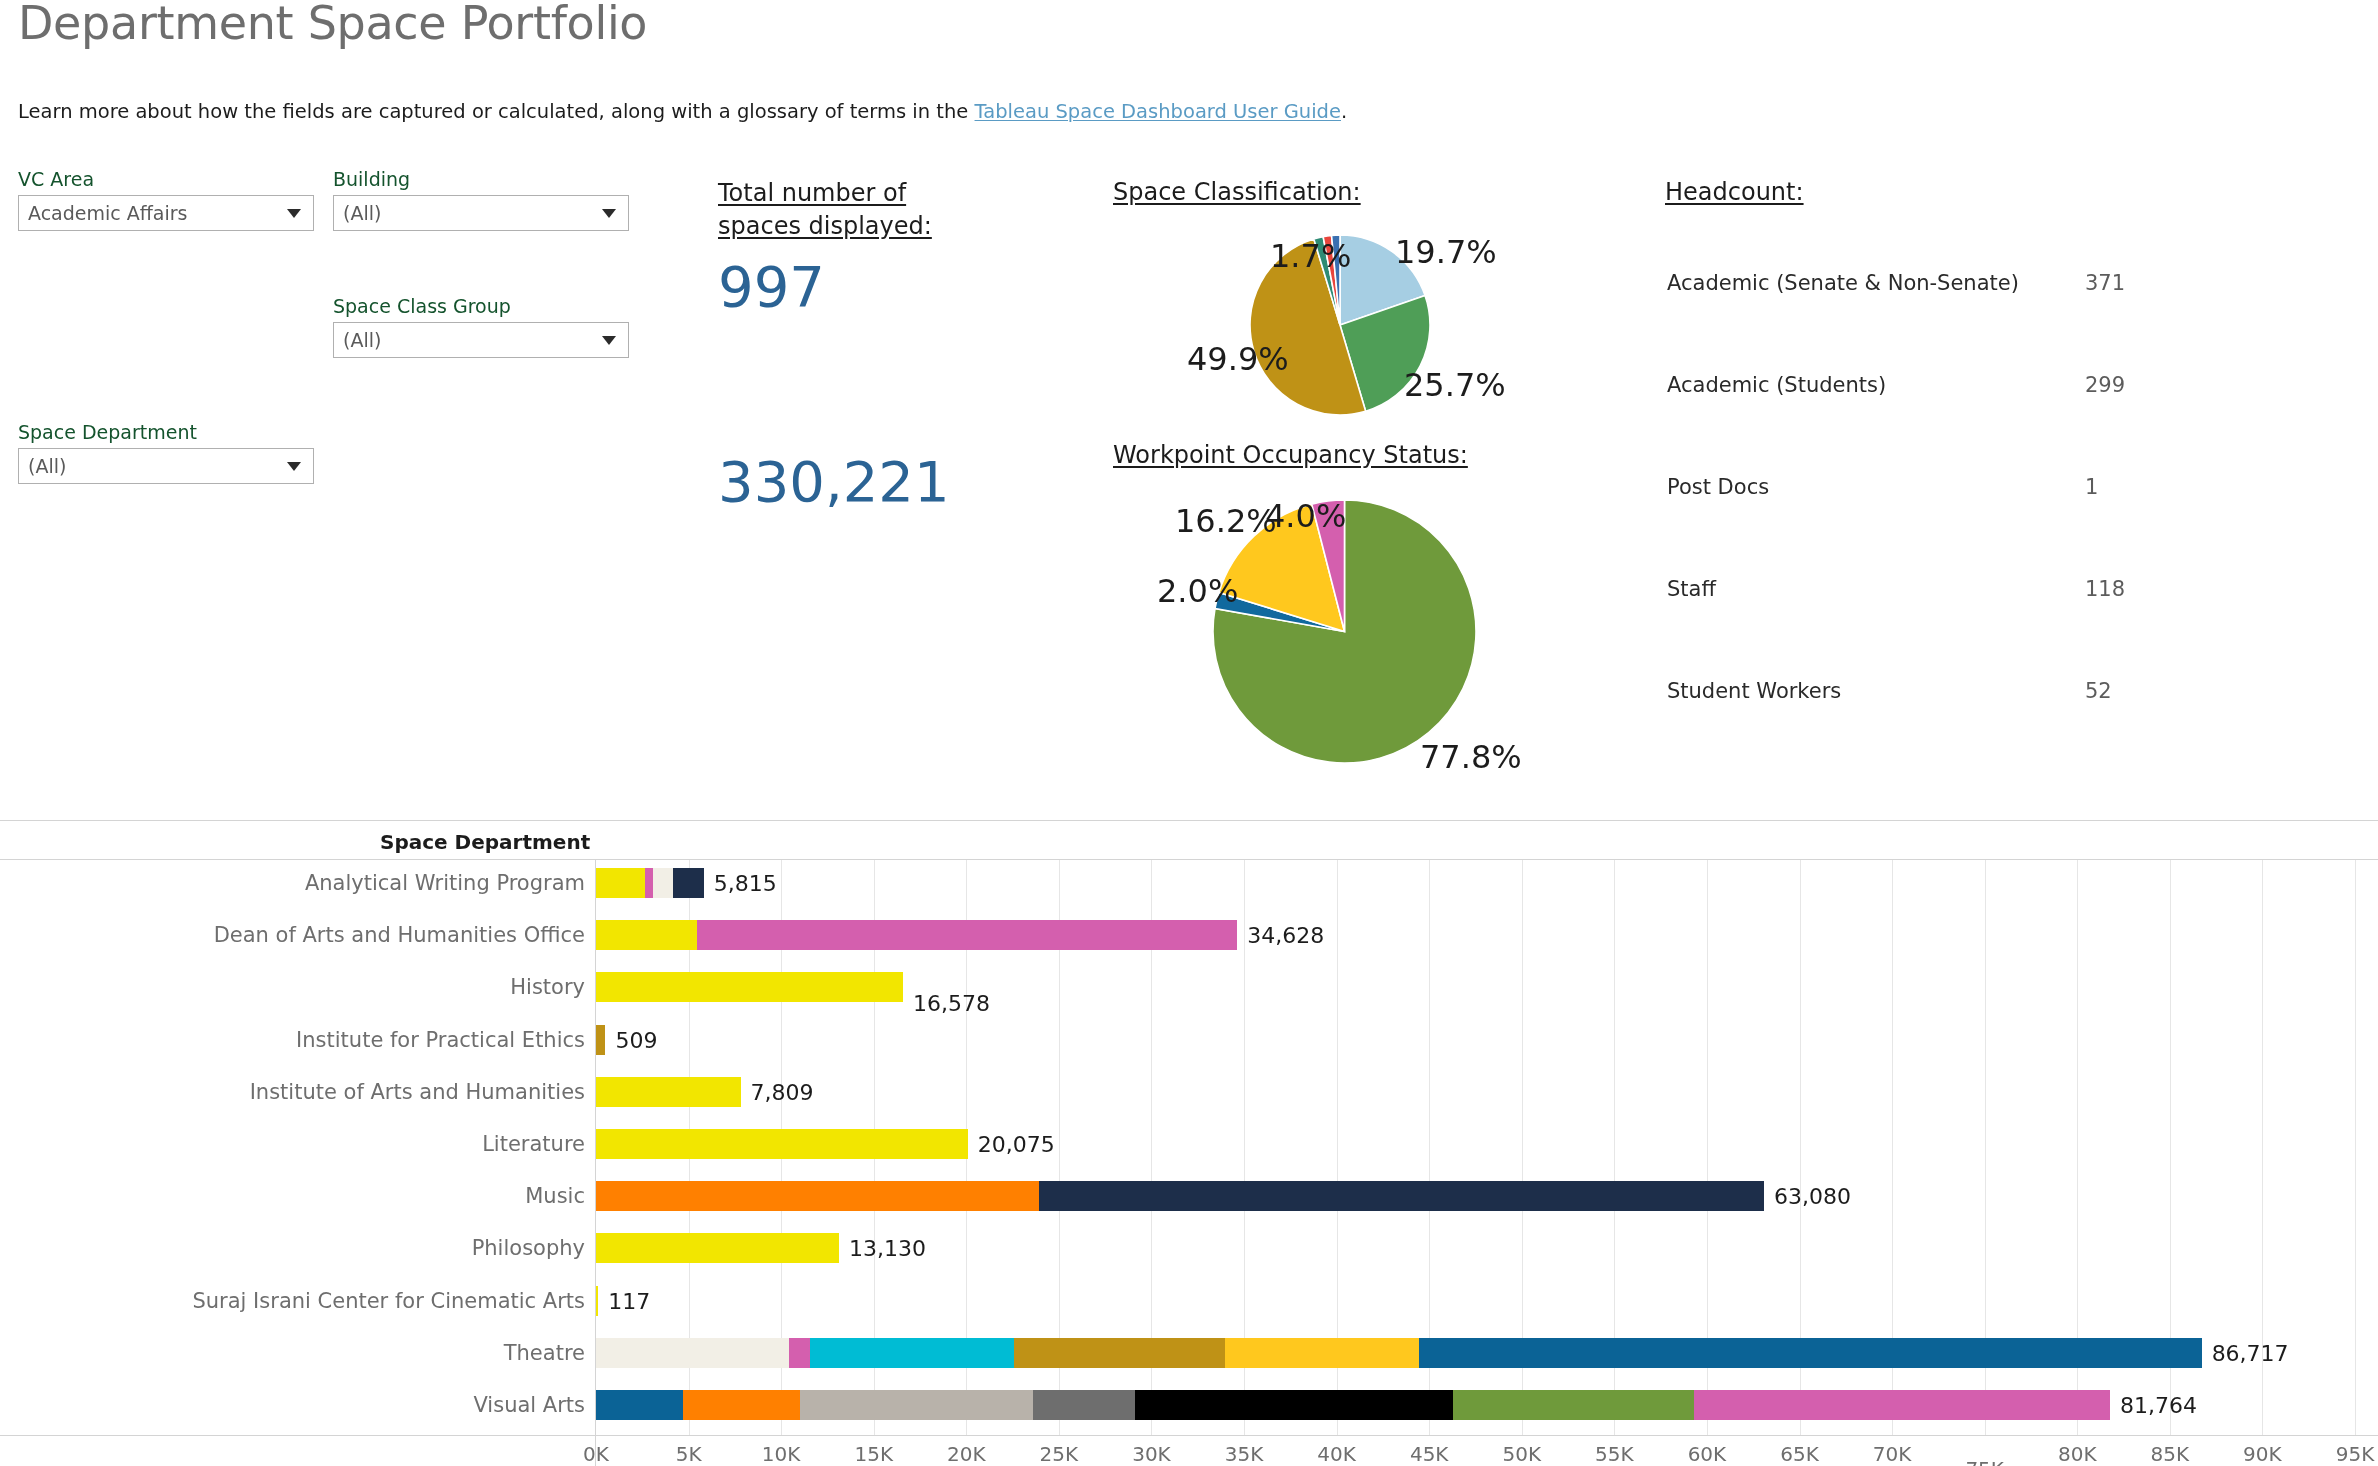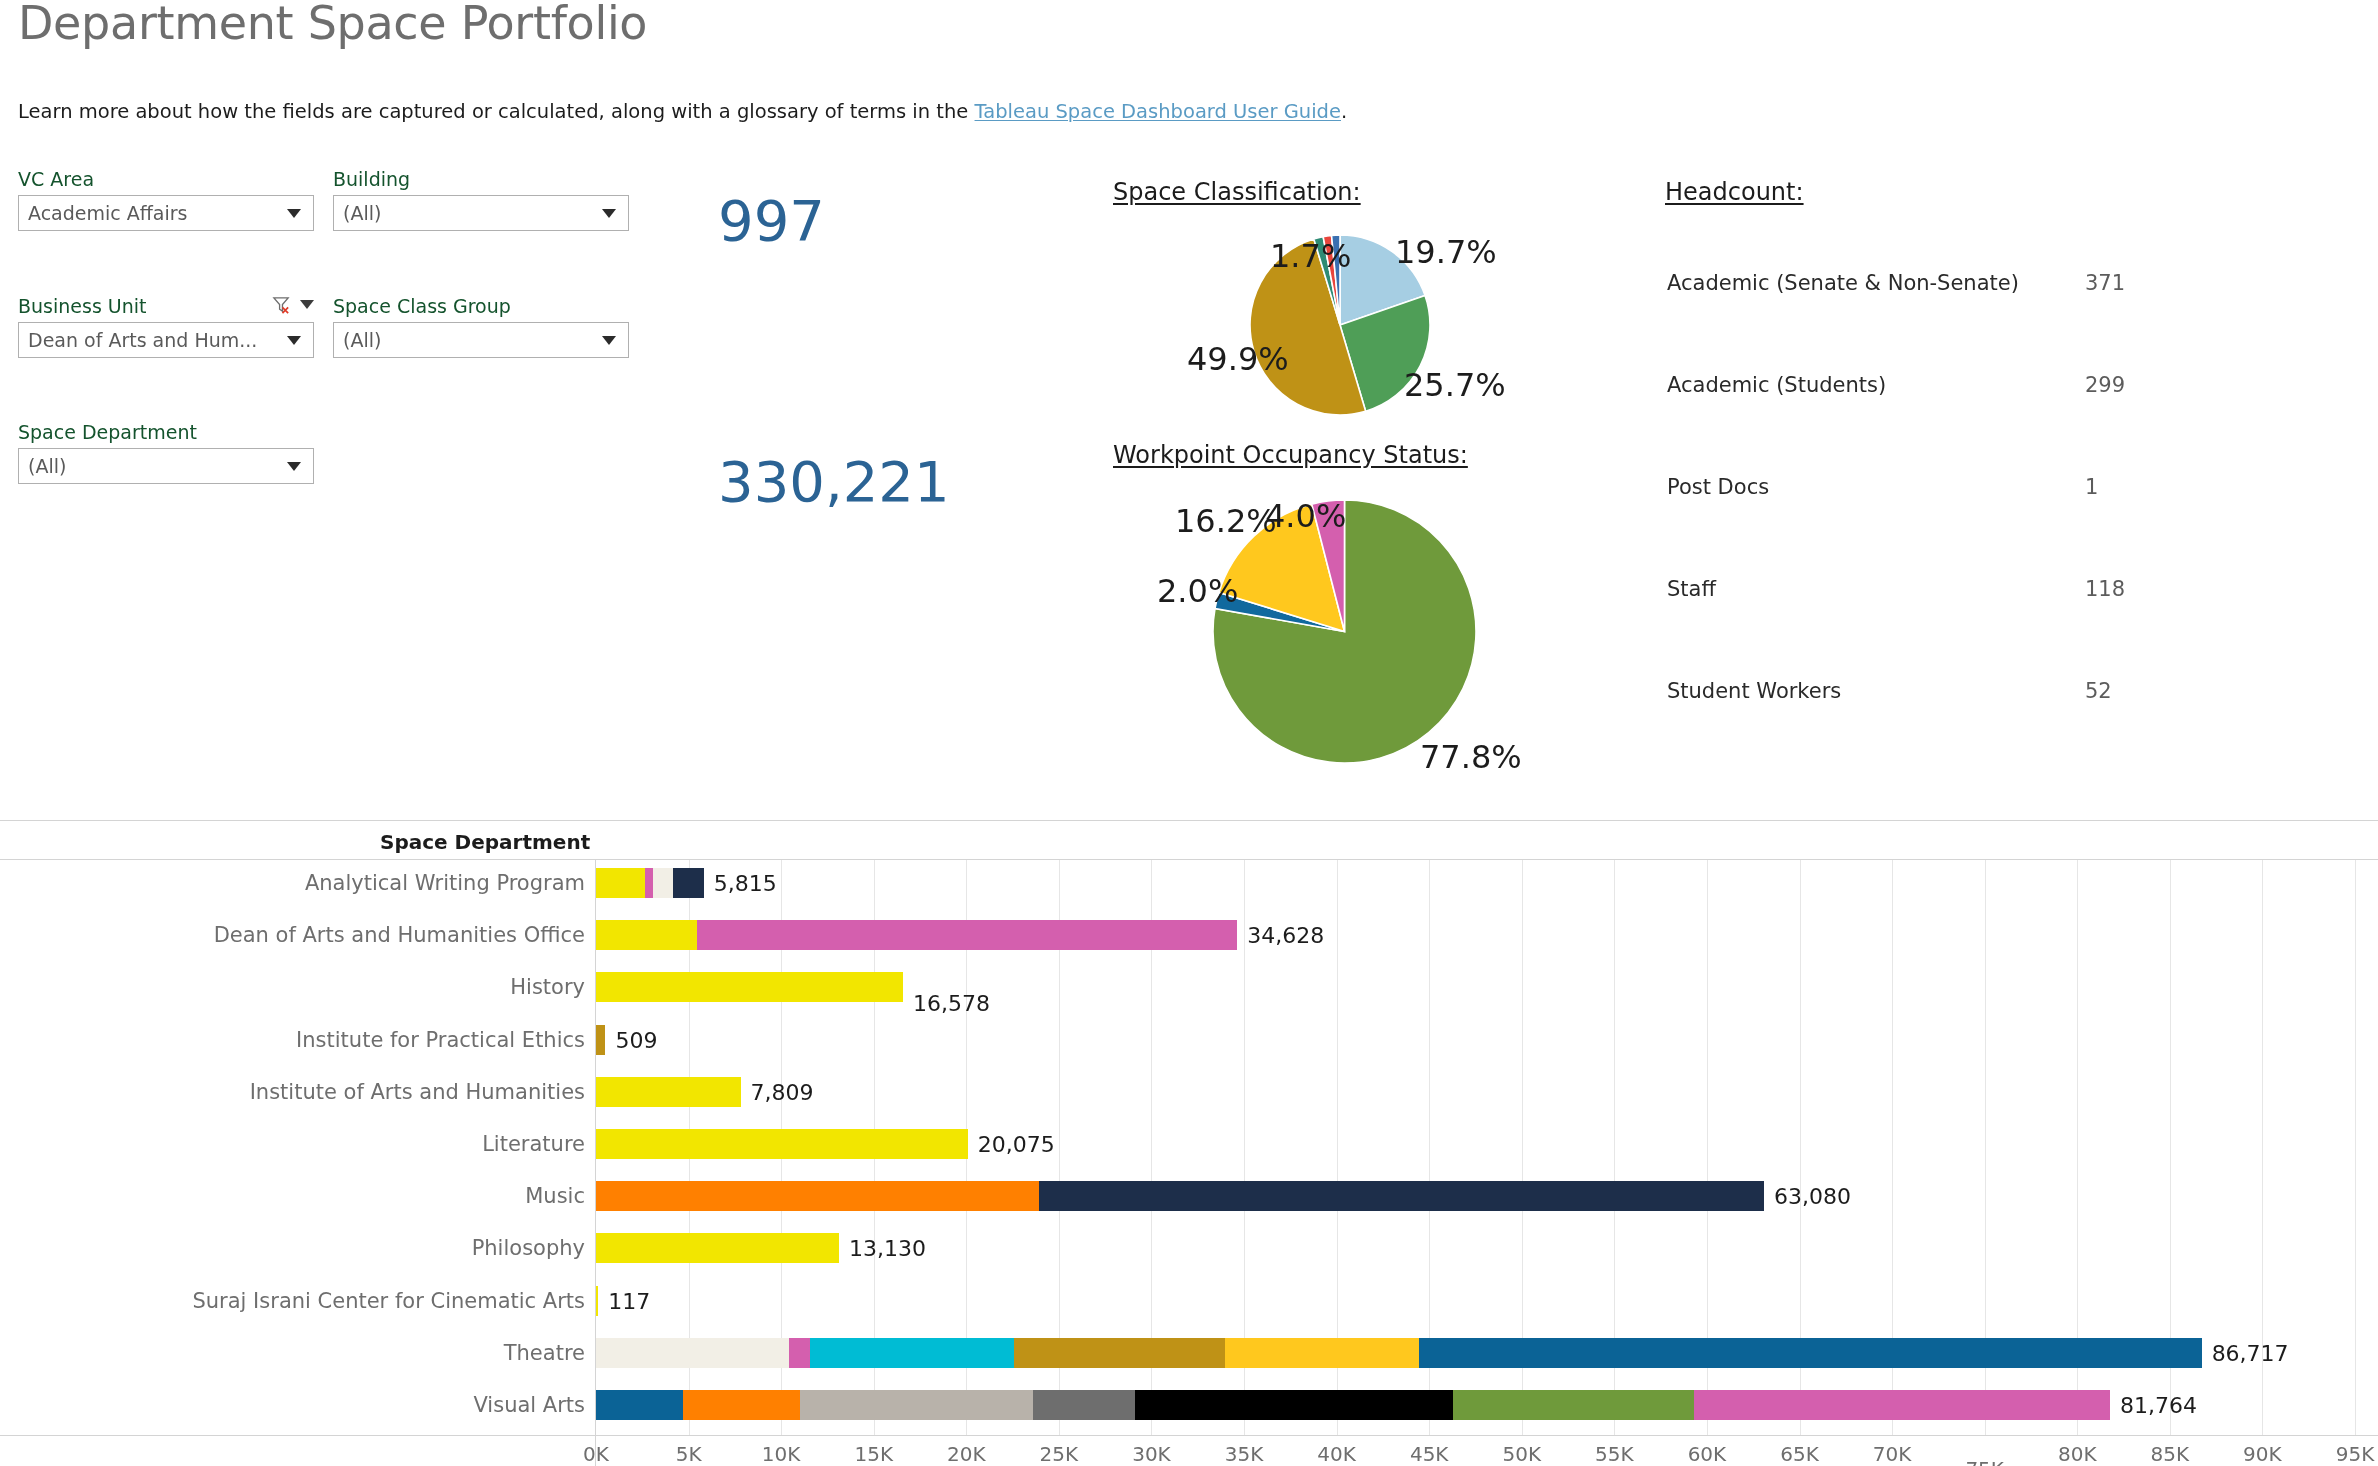--- a/index.html
+++ b/index.html
@@ -120,36 +120,20 @@
   <div class="filter" style="left:333px; top:168px; width:296px;">
     <div class="filter-label">
       <span class="lbl-text">Building</span>
     </div>
     <div class="ddl">
       <span class="val">(All)</span>
       <span class="caret"></span>
     </div>
   </div>
 
-  <div class="filter" style="left:18px; top:295px; width:296px;">
-    <div class="filter-label">
-      <span class="lbl-text">Business Unit</span>
-      <span class="filter-icons">
-        <svg class="funnel-x" viewBox="0 0 20 20">
-          <path d="M2 3 H17 L11 10 V17 L8 15 V10 Z" fill="none" stroke="#6e6e6e" stroke-width="1.4"></path>
-          <path d="M11 13 L17 19 M17 13 L11 19" stroke="#e03b28" stroke-width="1.8"></path>
-        </svg>
-        <span class="caret-sm"></span>
-      </span>
-    </div>
-    <div class="ddl">
-      <span class="val">Dean of Arts and Hum...</span>
-      <span class="caret"></span>
-    </div>
-  </div>
 
   <div class="filter" style="left:333px; top:295px; width:296px;">
     <div class="filter-label">
       <span class="lbl-text">Space Class Group</span>
     </div>
     <div class="ddl">
       <span class="val">(All)</span>
       <span class="caret"></span>
     </div>
   </div>
@@ -158,20 +142,22 @@
     <div class="filter-label">
       <span class="lbl-text">Space Department</span>
     </div>
     <div class="ddl">
       <span class="val">(All)</span>
       <span class="caret"></span>
     </div>
   </div>
 
   <div class="kpi" style="left:718px; top:177px;">
+    <div class="kpi-title">Total number of
+spaces displayed:</div>
     <div class="kpi-value">997</div>
   </div>
 
   <div class="kpi" style="left:718px; top:438px;">
     <div class="kpi-value">330,221</div>
   </div>
 
   <div class="panel-title" style="left:1113px; top:178px;">Space Classification:</div>
   <div class="pie-wrap" style="left:1250px; top:235px; width:180px; height:180px;">
     <svg width="180" height="180" viewBox="0 0 180 180" id="pie1">

